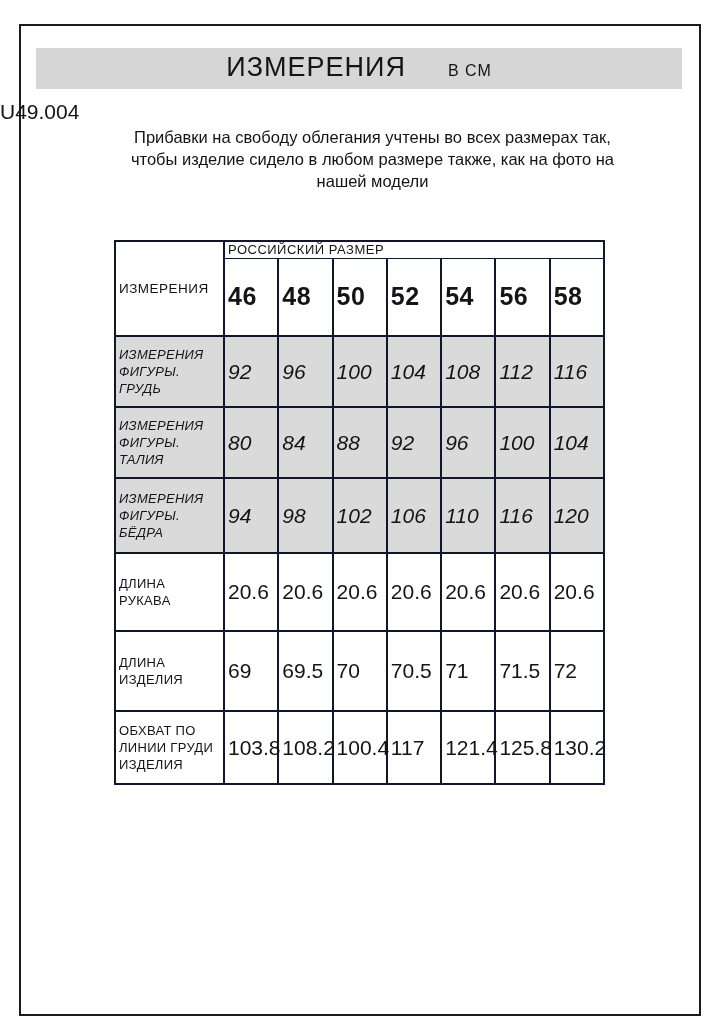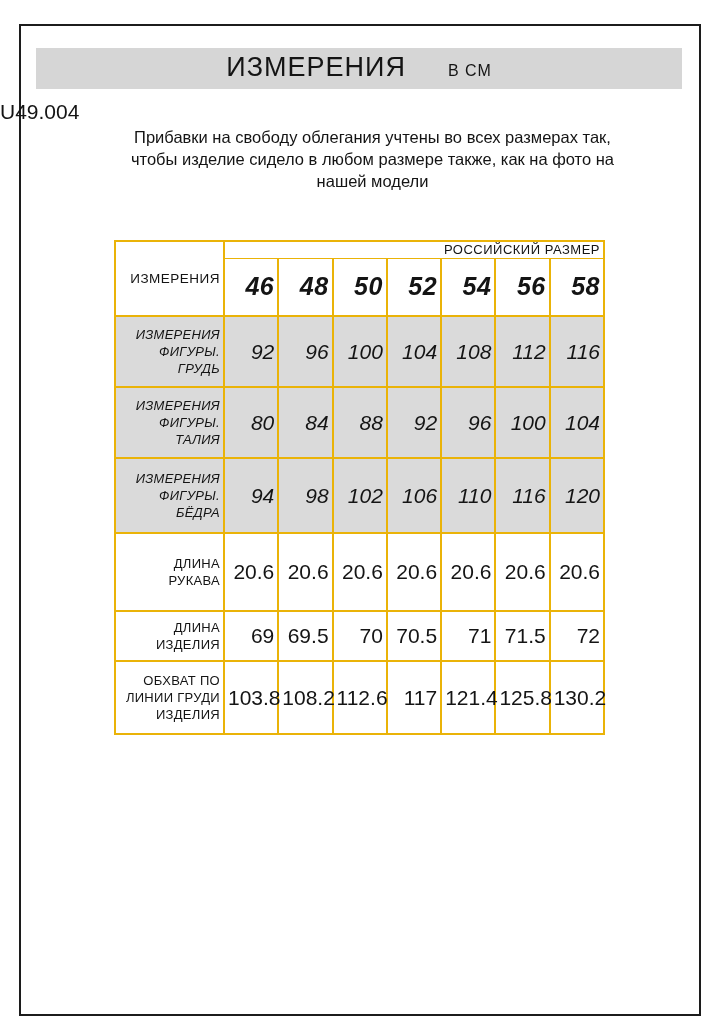--- a/index.html
+++ b/index.html
@@ -73,57 +73,57 @@
   }
   table.size-table {
     position: absolute;
     left: 114px;
     top: 240px;
     width: 491px;
     border-collapse: collapse;
     table-layout: fixed;
   }
   .size-table th, .size-table td {
-    border: 2px solid #eab308;
-    text-align: right;
+    border: 2px solid #0f172a;
+    text-align: left;
     vertical-align: middle;
     padding: 0 3px;
     box-sizing: border-box;
     font-weight: 400;
   }
   .corner-cell {
     font-size: 13.5px;
     letter-spacing: 0.5px;
   }
   .group-header-cell {
     font-size: 13px;
     letter-spacing: 0.5px;
     height: 17px;
     border-bottom-width: 1px !important;
   }
-  tr.size-row { height: 58px; font-style: italic; }
+  tr.size-row { height: 78px; }
   .size-cell {
     font-size: 25px;
     font-weight: 700 !important;
     letter-spacing: 0.5px;
     border-top-width: 1px !important;
   }
   .row-label {
     font-size: 13px;
     letter-spacing: 0.3px;
     line-height: 17px;
   }
   .value-cell { font-size: 21px; }
   tr.shaded th, tr.shaded td { background: #dadada; }
   .italic { font-style: italic; }
   tbody tr:nth-child(1) { height: 71px; }
   tbody tr:nth-child(2) { height: 71px; }
   tbody tr:nth-child(3) { height: 75px; }
   tbody tr:nth-child(4) { height: 78px; }
-  tbody tr:nth-child(5) { height: 50px; }
+  tbody tr:nth-child(5) { height: 80px; }
   tbody tr:nth-child(6) { height: 73px; }
 </style>
 </head>
 <body>
 
 <div class="page-frame"></div>
 
 <div class="title-bar" style="background: rgb(214, 214, 214);">
   <span class="title-regular">ИЗМЕРЕНИЯ</span>
   <span class="title-unit">В СМ</span>
@@ -199,20 +199,20 @@
         <td class="value-cell">70</td>
         <td class="value-cell">70.5</td>
         <td class="value-cell">71</td>
         <td class="value-cell">71.5</td>
         <td class="value-cell">72</td>
       </tr>
       <tr>
         <th class="row-label">ОБХВАТ ПО ЛИНИИ ГРУДИ ИЗДЕЛИЯ</th>
         <td class="value-cell">103.8</td>
         <td class="value-cell">108.2</td>
-        <td class="value-cell">112.6</td>
+        <td class="value-cell">100.4</td>
         <td class="value-cell">117</td>
         <td class="value-cell">121.4</td>
         <td class="value-cell">125.8</td>
         <td class="value-cell">130.2</td>
       </tr>
     </tbody>
 </table>
 
 </body></html>

